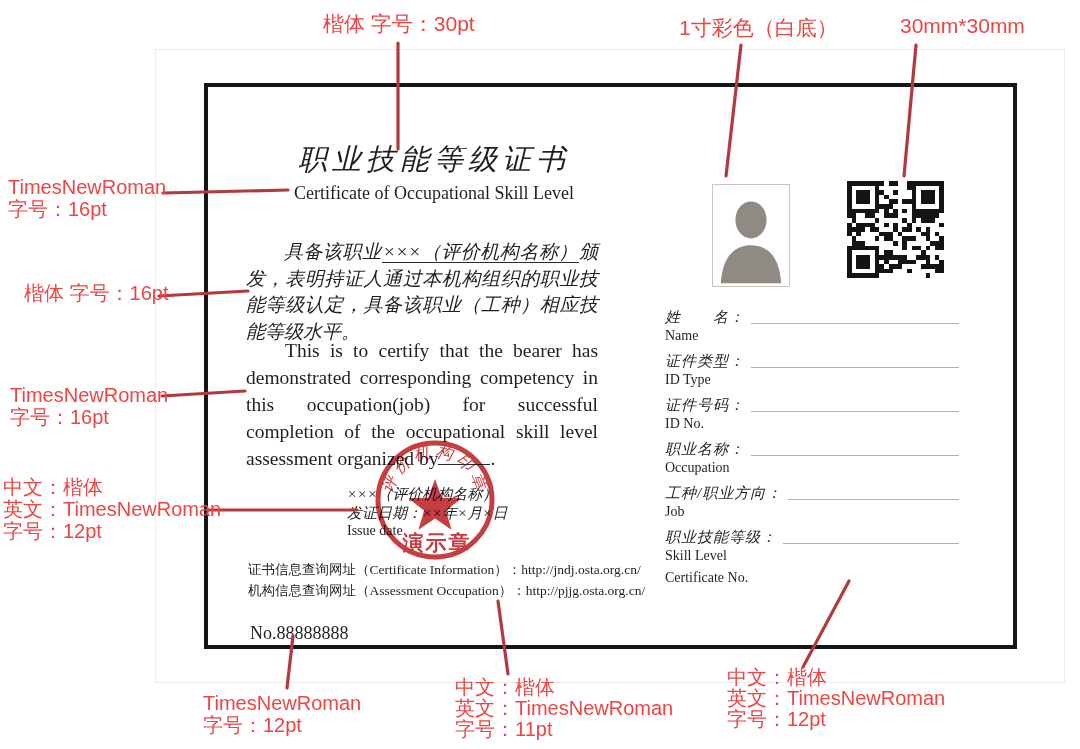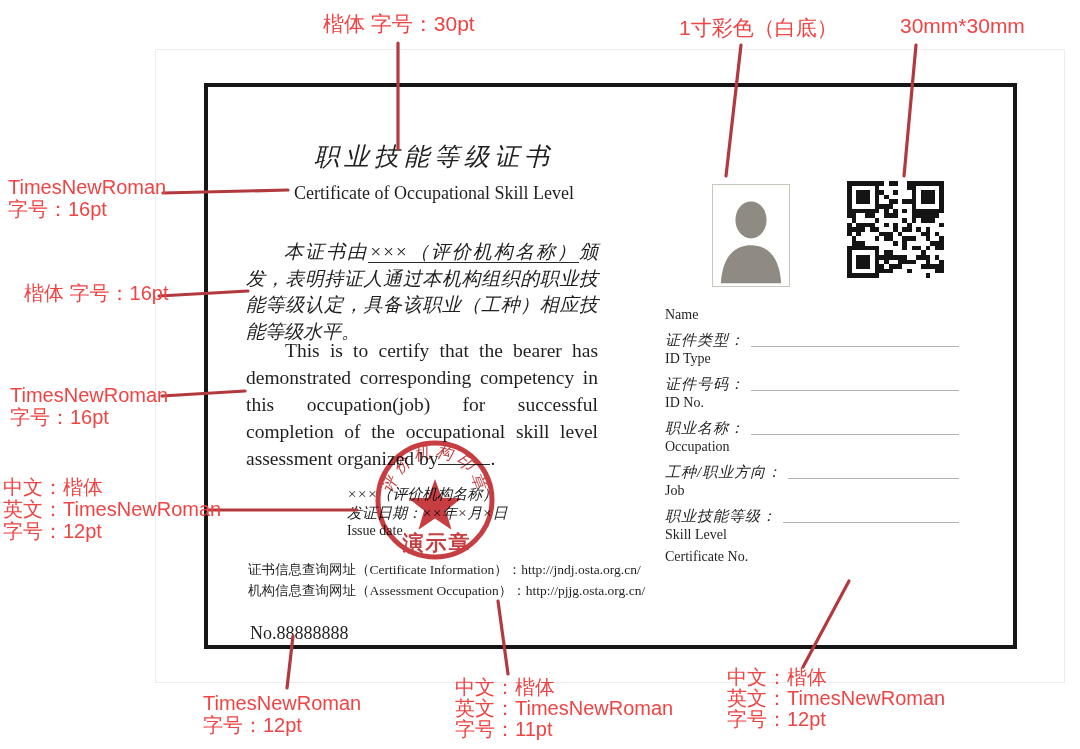--- a/index.html
+++ b/index.html
@@ -11,21 +11,21 @@
   .page-card { position:absolute; left:155px; top:49px; width:908px; height:632px;
     background:#ffffff; border:1px solid #ececec; }
   .cert { position:absolute; left:204px; top:83px; width:813px; height:566px;
     border:4px solid #161616; background:#ffffff; box-sizing:border-box; }
   .cert * { box-sizing:border-box; }
 
   .serif { font-family:"Liberation Serif","DejaVu Serif",serif; }
   .kai   { font-family:"Liberation Serif","DejaVu Serif",serif; font-style:italic; }
 
   .cert-title { position:absolute; left:30px; top:53px; width:392px; text-align:center;
-    font-family:Liberation Mono, monospace; font-size:25px; letter-spacing:5px;
+    font-family:Liberation Mono, monospace; font-size:29px; letter-spacing:5px;
     font-style:italic; white-space:nowrap; }
   .cert-sub { position:absolute; left:30px; top:96px; width:392px; text-align:center;
     font-size:18px; }
 
   .zh-para { position:absolute; left:38px; top:152px; width:352px; font-size:19px;
     line-height:26.5px; text-align:justify; text-indent:2em; margin:0; }
   .zh-para .u { border-bottom:1.5px solid #2a2a2a; padding:0 1px; }
   .en-para { position:absolute; left:38px; top:250px; width:352px; font-size:19.5px;
     line-height:27px; text-align:justify; text-indent:2em; margin:0; }
   .blank-line { display:inline-block; width:52px; border-bottom:1.5px solid #2a2a2a;
@@ -64,21 +64,21 @@
 <body>
 
 <div class="stage">
 
   <div class="page-card"></div>
 
   <div class="cert">
     <div class="cert-title">职业技能等级证书</div>
     <div class="cert-sub serif">Certificate of Occupational Skill Level</div>
 
-    <p class="zh-para kai"><span>本证书由</span><span class="u">×××（评价机构名称）</span><span>颁发，表明持证人通过本机构组织的职业技能等级认定，具备该职业（工种）相应技能等级水平。</span></p>
+    <p class="zh-para kai"><span>具备该职业</span><span class="u">×××（评价机构名称）</span><span>颁发，表明持证人通过本机构组织的职业技能等级认定，具备该职业（工种）相应技能等级水平。</span></p>
 
     <p class="en-para serif"><span>This is to certify that the bearer has demonstrated corresponding competency in this occupation(job) for successful completion of the occupational skill level assessment organized by</span><span class="blank-line"></span><span>.</span></p>
 
     <div class="issuer kai">
       <div>×××（评价机构名称）</div>
       <div>发证日期：××年×月×日</div>
       <div class="en serif">Issue date</div>
     </div>
 
     <svg class="stamp" viewBox="-70 -70 140 140">
@@ -329,20 +329,24 @@
           <rect x="2" y="20" width="1" height="1"></rect>
           <rect x="3" y="20" width="1" height="1"></rect>
           <rect x="4" y="20" width="1" height="1"></rect>
           <rect x="5" y="20" width="1" height="1"></rect>
           <rect x="6" y="20" width="1" height="1"></rect>
           <rect x="17" y="20" width="1" height="1"></rect>
         </svg></div>
 
     <div class="fields">
       <div class="frow">
+        <div class="fzh-line">
+            <span class="fzh kai">姓　　名：</span>
+            <span class="fline"></span>
+          </div>
         <div class="fen serif">Name</div>
       </div>
       <div class="frow">
         <div class="fzh-line">
             <span class="fzh kai">证件类型：</span>
             <span class="fline"></span>
           </div>
         <div class="fen serif">ID Type</div>
       </div>
       <div class="frow">

